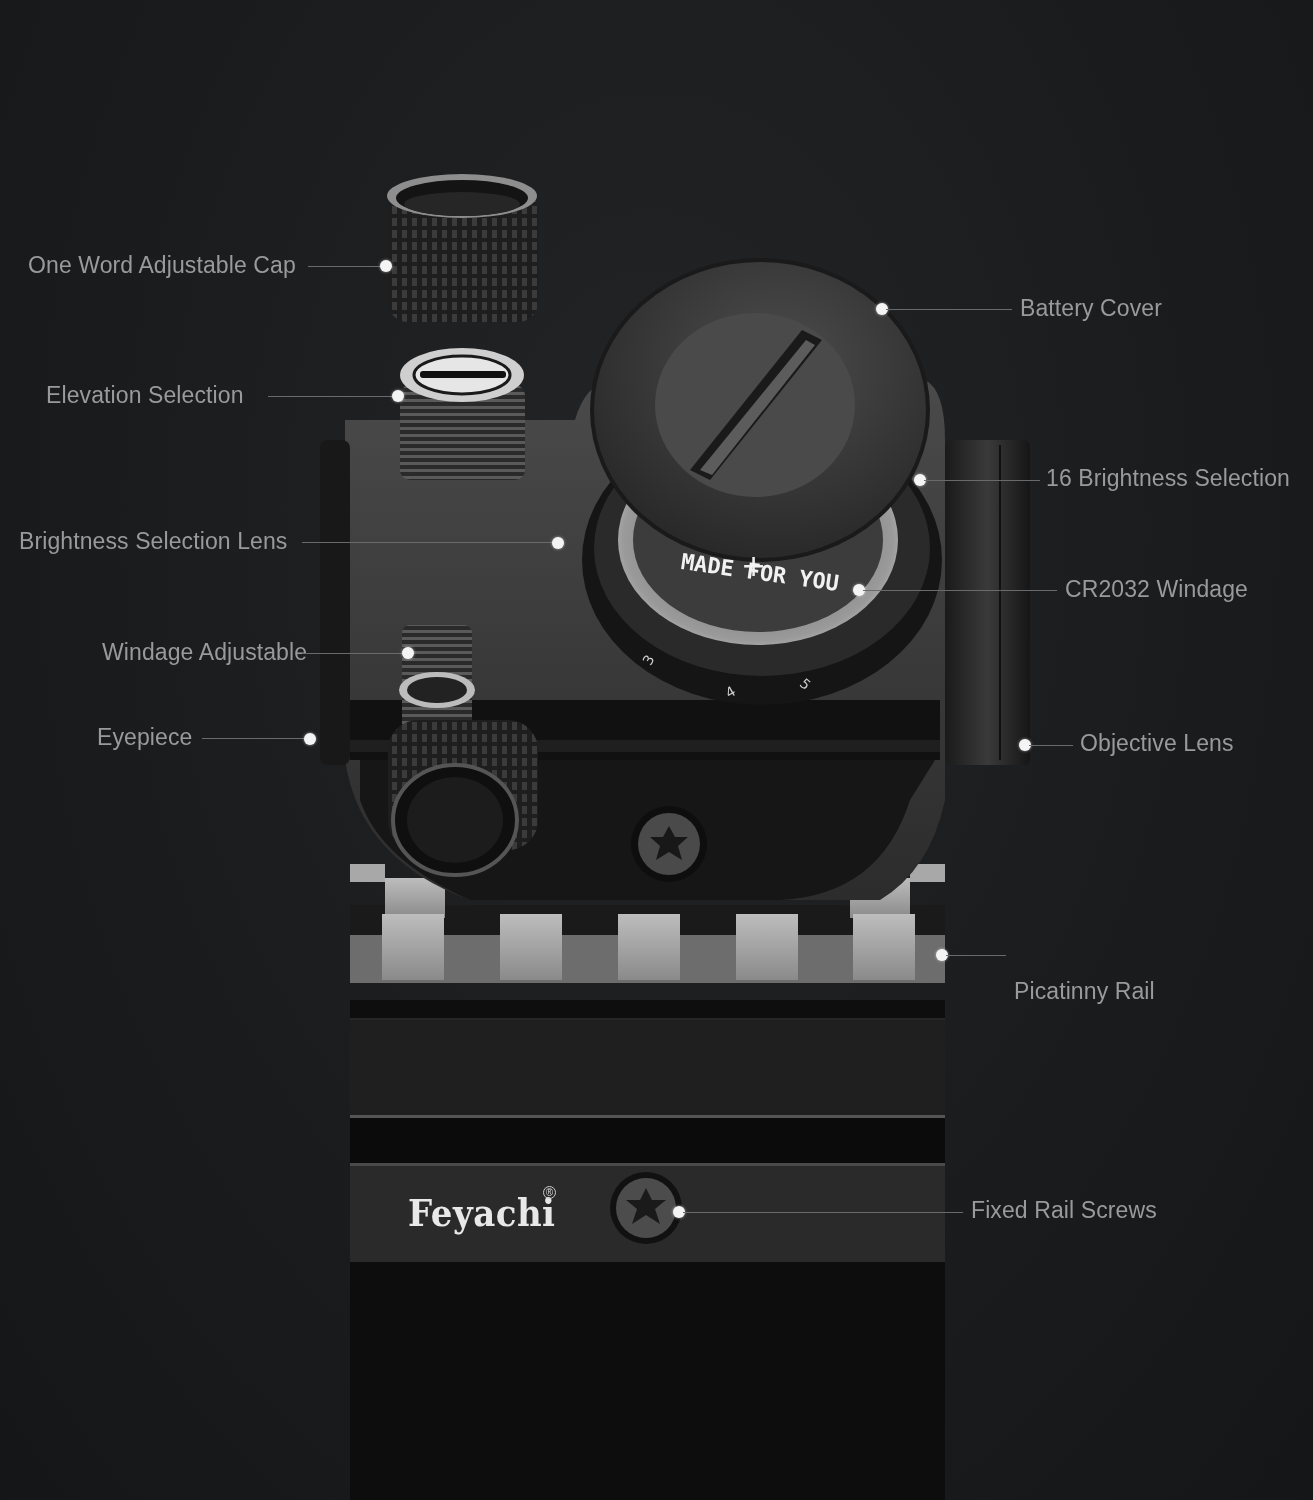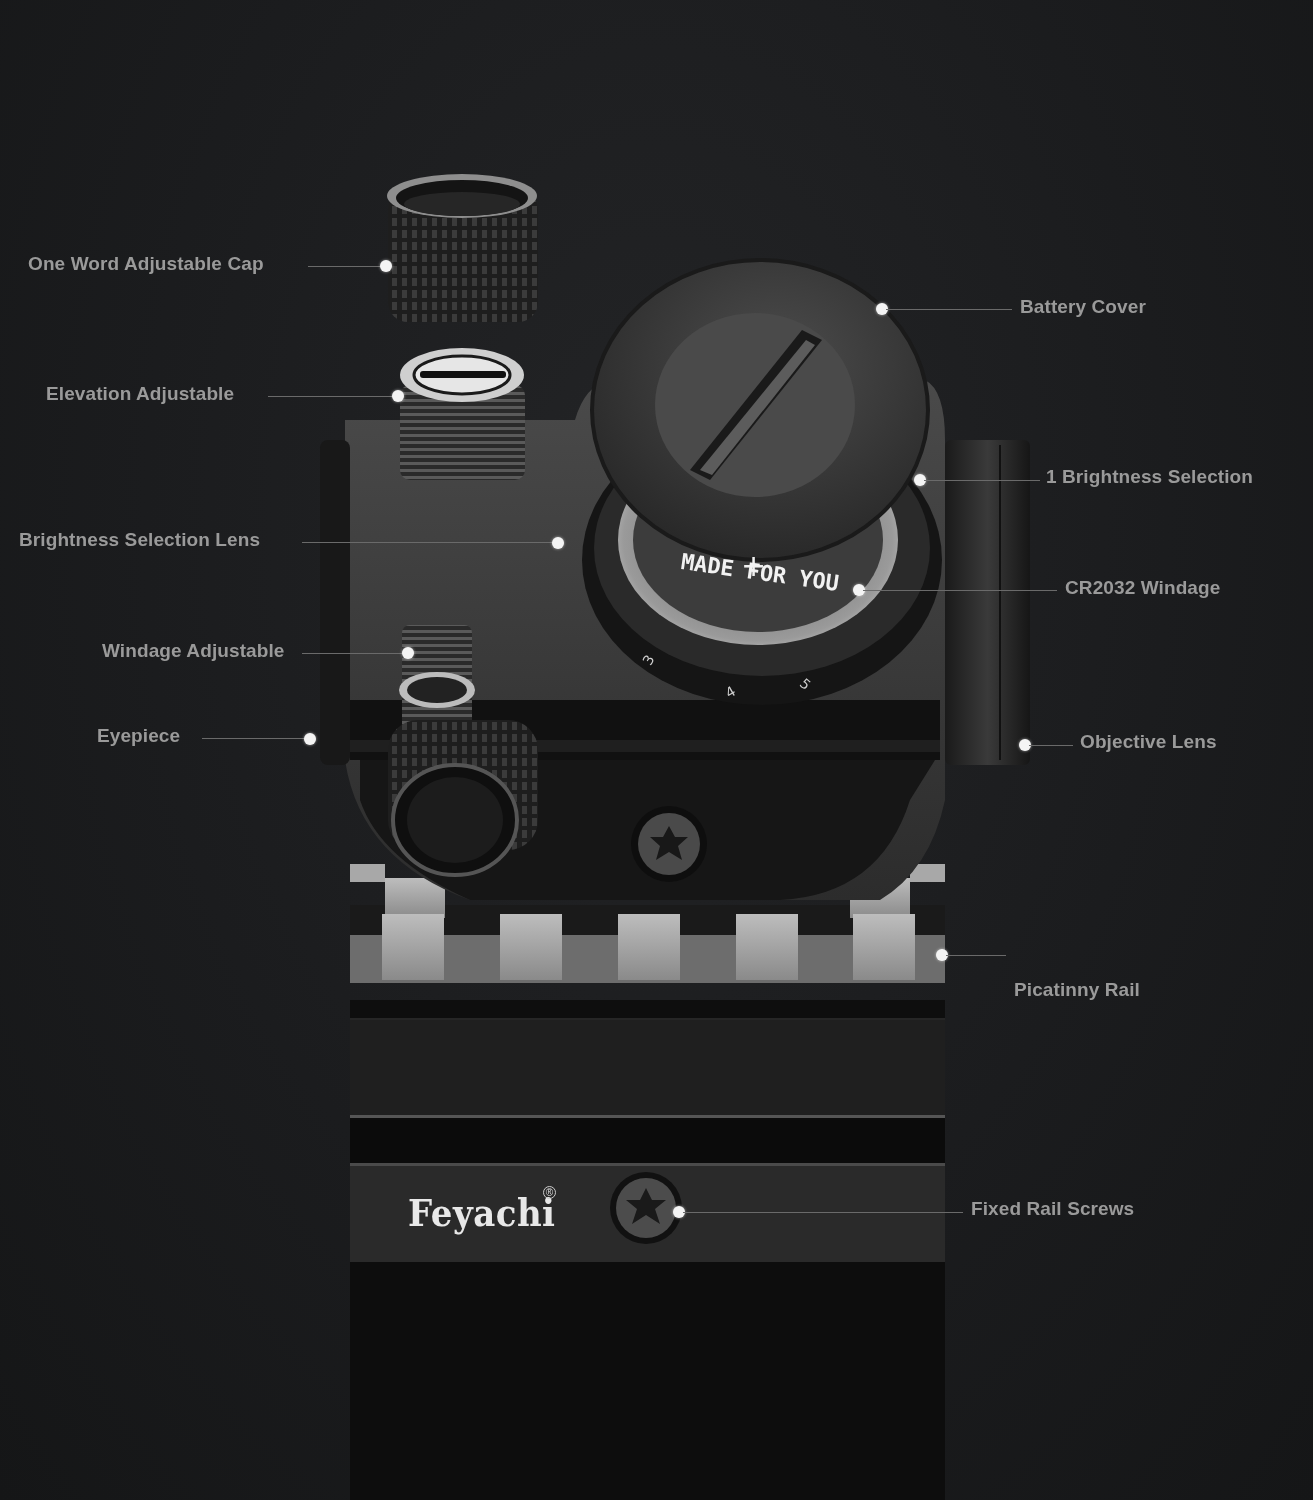--- a/index.html
+++ b/index.html
@@ -3,22 +3,22 @@
 <meta charset="utf-8">
 <style>
   html, body { margin: 0; padding: 0; }
   body {
     width: 1313px; height: 1500px; overflow: hidden; position: relative;
     background: radial-gradient(ellipse at 50% 35%, #232426 0%, #1b1c1e 55%, #151617 100%);
     font-family: "Liberation Sans", sans-serif;
   }
   .canvas { position: absolute; left: 0; top: 0; width: 1313px; height: 1500px; }
   .callout-label {
-    position: absolute; color: #9a9a9a; font-size: 19px; white-space: nowrap;
-    line-height: 1; letter-spacing: 0.1px; font-weight: bold;
+    position: absolute; color: #9a9a9a; font-size: 23px; white-space: nowrap;
+    line-height: 1; letter-spacing: 0.1px;
   }
   .callout-line { position: absolute; height: 1px; background: #6a6a6a; }
   .callout-dot {
     position: absolute; width: 12px; height: 12px; border-radius: 50%;
     background: #f4f4f4; box-shadow: 0 0 3px rgba(255,255,255,0.6);
     margin-left: -6px; margin-top: -6px;
   }
   .product { position: absolute; left: 0; top: 0; width: 1313px; height: 1500px; }
   .brand-logo {
     position: absolute; left: 408px; top: 1193px; color: #e8e8e8;
@@ -161,21 +161,21 @@
   <span class="brand-logo">Feyachi</span>
   <span class="brand-reg">®</span>
 
   <div>
     <span class="callout-label" style="left:28px;top:254px;">One Word Adjustable Cap</span>
     <div class="callout-line" style="left:308px;top:266px;width:76px;"></div>
     <div class="callout-dot" style="left:386px;top:266px;"></div>
   </div>
 
   <div>
-    <span class="callout-label" style="left:46px;top:384px;">Elevation Adjustable</span>
+    <span class="callout-label" style="left:46px;top:384px;">Elevation Selection</span>
     <div class="callout-line" style="left:268px;top:396px;width:128px;"></div>
     <div class="callout-dot" style="left:398px;top:396px;"></div>
   </div>
 
   <div>
     <span class="callout-label" style="left:19px;top:530px;">Brightness Selection Lens</span>
     <div class="callout-line" style="left:302px;top:542px;width:254px;"></div>
     <div class="callout-dot" style="left:558px;top:543px;"></div>
   </div>
 
@@ -193,21 +193,21 @@
 
   <div>
     <div class="callout-dot" style="left:882px;top:309px;"></div>
     <div class="callout-line" style="left:886px;top:309px;width:126px;"></div>
     <span class="callout-label" style="left:1020px;top:297px;">Battery Cover</span>
   </div>
 
   <div>
     <div class="callout-dot" style="left:920px;top:480px;"></div>
     <div class="callout-line" style="left:924px;top:480px;width:116px;"></div>
-    <span class="callout-label" style="left:1046px;top:467px;">1 Brightness Selection</span>
+    <span class="callout-label" style="left:1046px;top:467px;">16 Brightness Selection</span>
   </div>
 
   <div>
     <div class="callout-dot" style="left:859px;top:590px;"></div>
     <div class="callout-line" style="left:863px;top:590px;width:194px;"></div>
     <span class="callout-label" style="left:1065px;top:578px;">CR2032 Windage</span>
   </div>
 
   <div>
     <div class="callout-dot" style="left:1025px;top:745px;"></div>

